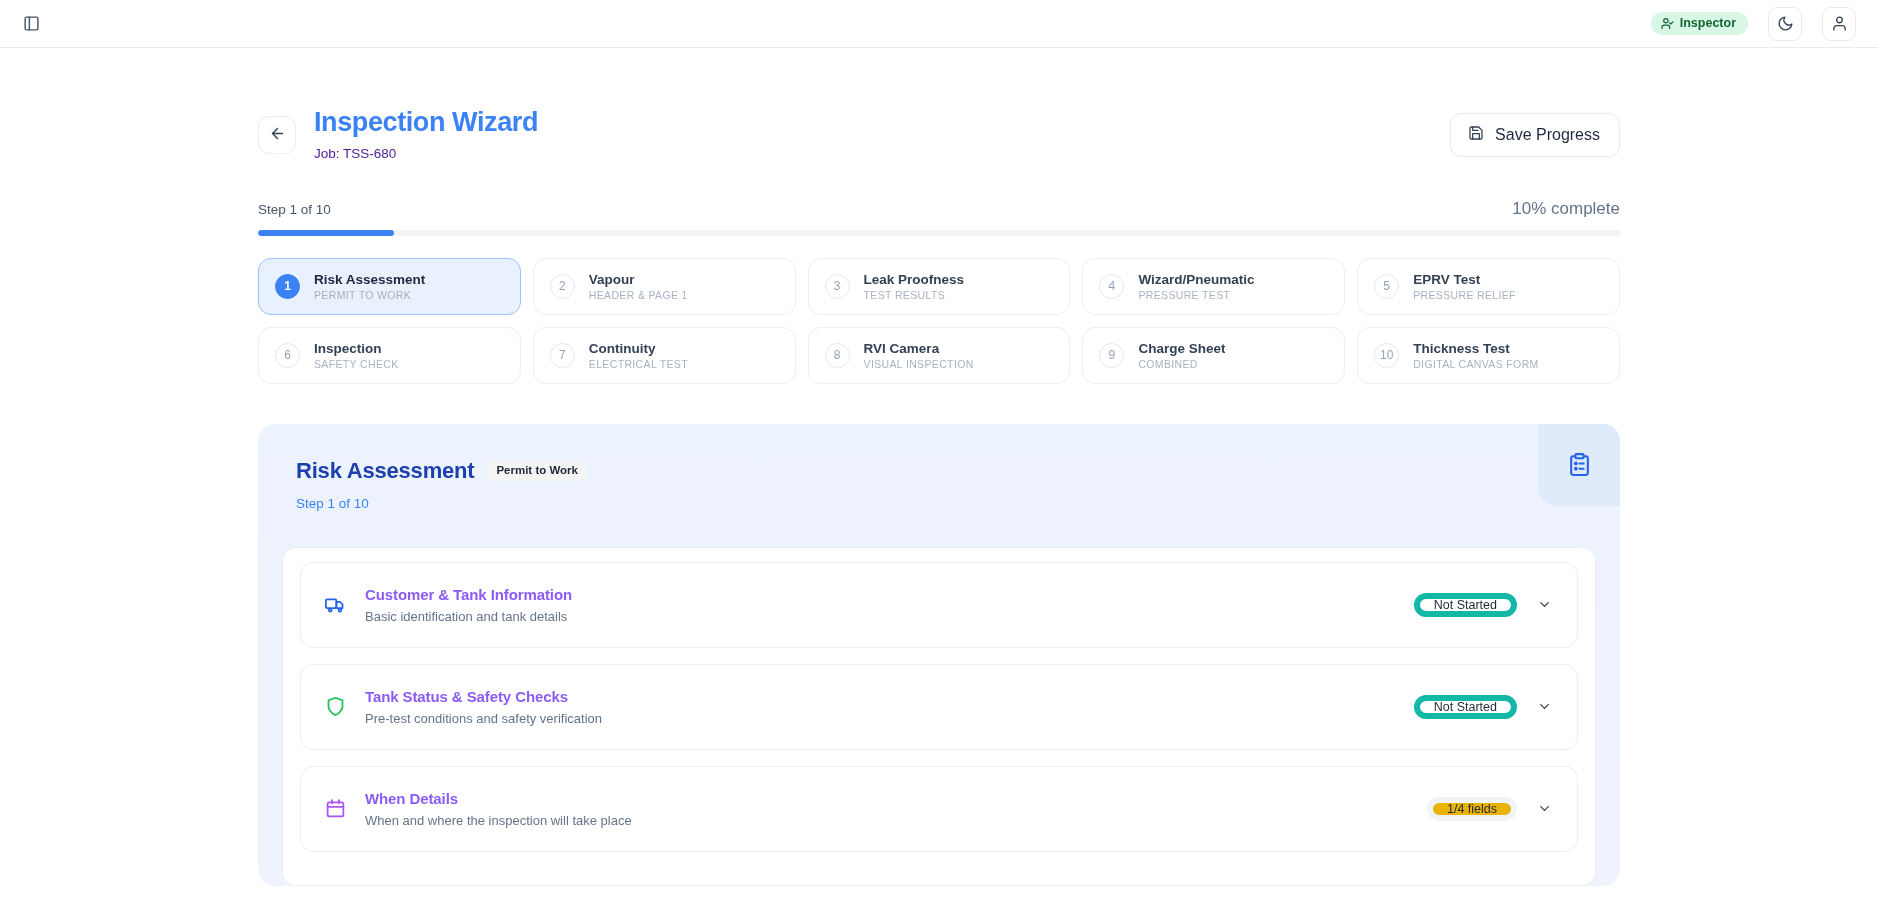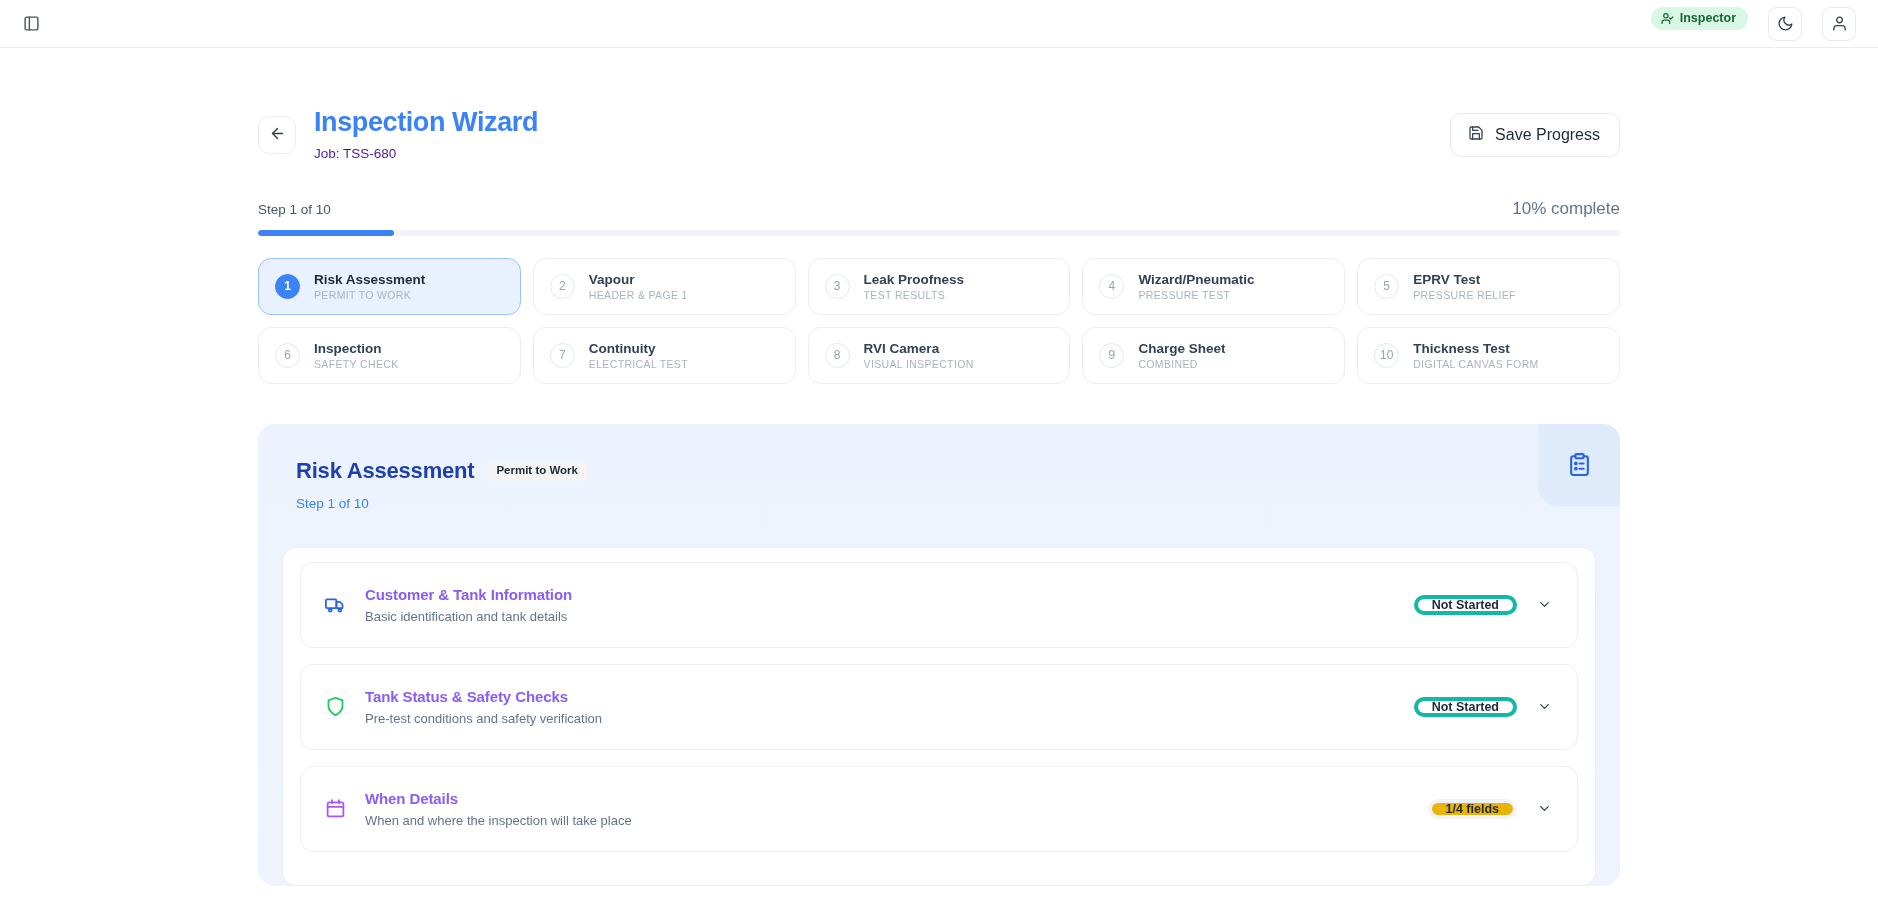--- a/index.html
+++ b/index.html
@@ -20,21 +20,21 @@
   
   .topbar {
     height: 48px;
     border-bottom: 1px solid #e9ebef;
     display: flex;
     align-items: center;
     padding: 0 22px 0 18px;
     background: #fff;
   }
   .topbar-left { display: flex; align-items: center; }
-  .topbar-right { margin-left: auto; display: flex; align-items: flex-start; gap: 20px; }
+  .topbar-right { margin-left: auto; display: flex; align-items: center; gap: 20px; }
 
   .panel-toggle-btn {
     width: 26px; height: 26px;
     display: flex; align-items: center; justify-content: center;
     border-radius: 6px; cursor: pointer;
     background: transparent; border: none;
   }
 
   .role-badge {
     display: inline-flex; align-items: center; gap: 6px;
@@ -278,25 +278,25 @@
     font-size: 13px;
     color: #64748b;
   }
   .acc-right {
     margin-left: auto;
     display: flex;
     align-items: center;
     gap: 18px;
   }
   .status-pill {
-    border: 4px solid #14b8a6;
+    border: 6px solid #14b8a6;
     border-radius: 999px;
     padding: 0 14px;
     font-size: 12.5px;
-    font-weight: 700;
+    font-weight: 400;
     color: #1e293b;
     background: #fff;
     line-height: 1;
     white-space: nowrap;
   }
   .status-pill.filled {
     background: #eab308;
     border-color: #f1f3f6;
   }
   .chevron {

